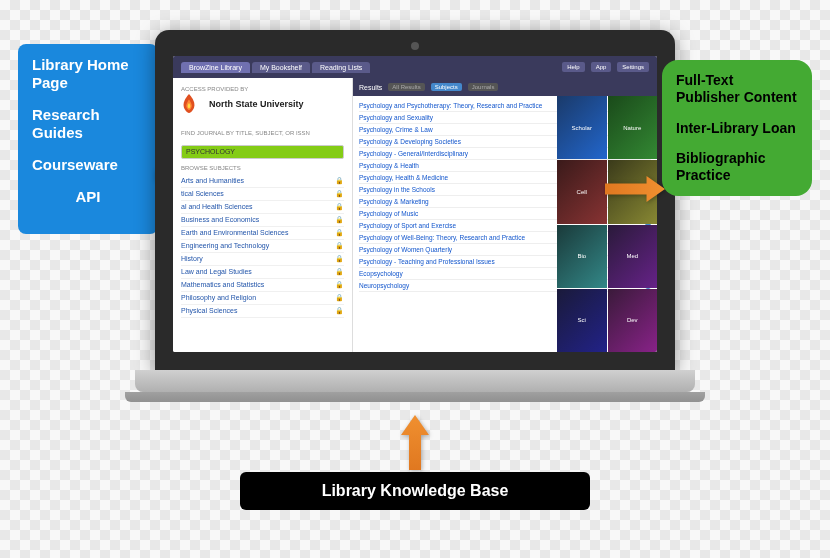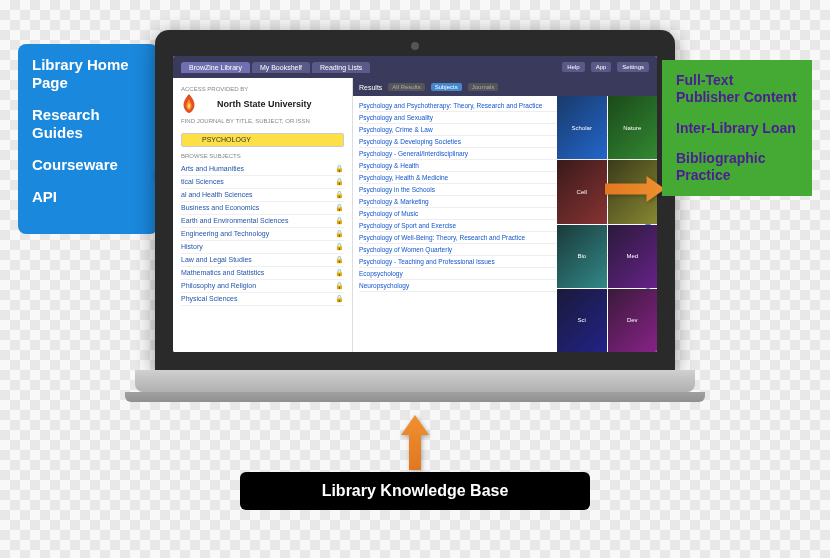--- a/index.html
+++ b/index.html
@@ -135,22 +135,22 @@
       width: 180px;
       background: #fff;
       border-right: 1px solid #ddd;
       padding: 8px;
       flex-shrink: 0;
     }
 
     .university-logo {
       display: flex;
       align-items: center;
-      gap: 20px;
-      margin-bottom: 4px;
+      gap: 12px;
+      margin-bottom: 16px;
     }
 
     .flame-icon {
       width: 16px;
       height: 20px;
       flex-shrink: 0;
     }
 
     .univ-name {
       font-size: 9px;
@@ -164,23 +164,23 @@
       color: #888;
       text-transform: uppercase;
       margin-bottom: 2px;
     }
 
     .search-box {
       width: 100%;
       height: 14px;
       border: 1px solid #ccc;
       border-radius: 2px;
-      background: #fde047;
+      background: #84cc16;
       margin-bottom: 6px;
-      padding: 0 20px;
+      padding: 0 4px;
       font-size: 7px;
       color: #333;
     }
 
     .browse-label {
       font-size: 6px;
       color: #888;
       text-transform: uppercase;
       margin-bottom: 4px;
     }
@@ -306,32 +306,33 @@
 
     .left-box-item {
       font-size: 15px;
       font-weight: bold;
       margin-bottom: 14px;
       line-height: 1.2;
     }
 
     .left-box-item:last-child {
       margin-bottom: 16px;
+      text-align: center;
     }
 
     
     .right-box {
       position: absolute;
       right: 18px;
       top: 60px;
       width: 150px;
       background: #44aa33;
-      border-radius: 0;
+      border-radius: 16px;
       padding: 12px 14px;
-      color: #4c1d95;
+      color: #000000;
     }
 
     .right-box-item {
       font-size: 14px;
       font-weight: bold;
       margin-bottom: 14px;
       line-height: 1.2;
     }
 
     .right-box-item:last-child {

